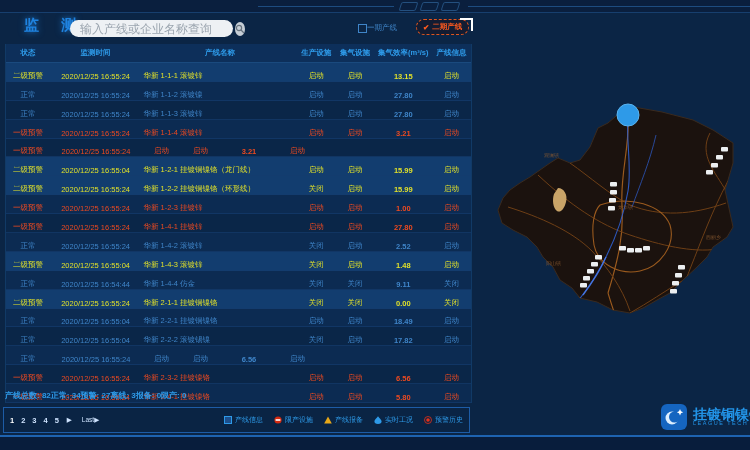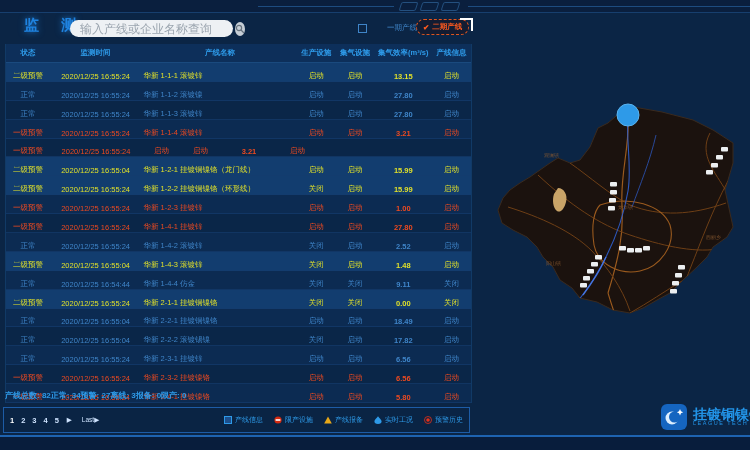--- a/index.html
+++ b/index.html
@@ -15,21 +15,21 @@
   
   .hdr-title{position:absolute;left:24px;top:16px;font-size:15px;font-weight:bold;color:#1f83e0;
              letter-spacing:9px;text-shadow:0 0 6px rgba(31,131,224,.8);}
   .search{position:absolute;left:70px;top:20px;width:163px;height:17px;background:#eef1f4;border-radius:9px;
           display:flex;align-items:center;}
   .search input{flex:1;border:none;background:transparent;outline:none;font-size:12px;color:#5a6670;
                 padding:0 0 0 10px;font-family:"Liberation Sans",sans-serif;}
   .search input::placeholder{color:#9aa4ae;}
   .mag{width:14px;height:14px;border-radius:50%;background:#c6ced6;margin-right:2px;display:flex;align-items:center;justify-content:center;}
 
-  .chk1{position:absolute;left:358px;top:23px;display:flex;align-items:center;gap:20px;color:#3f85c9;font-size:7.5px;cursor:pointer;}
+  .chk1{position:absolute;left:358px;top:23px;display:flex;align-items:center;gap:0;color:#3f85c9;font-size:7.5px;cursor:pointer;}
   .chk1 .box{width:7px;height:7px;border:1px solid #3f85c9;background:transparent;}
   .btn2{position:absolute;left:416px;top:19px;height:14px;padding:0 6px;display:flex;align-items:center;gap:3px;
         border:1px dashed #e0561e;border-radius:8px;color:#ff5a1e;font-size:7.5px;font-weight:bold;background:rgba(40,10,5,.3);cursor:pointer;}
   .bracket{position:absolute;left:460px;top:18px;width:11px;height:11px;border-top:2px solid #fff;border-right:2px solid #fff;}
 
   
   .tbl{position:absolute;left:5px;top:44px;width:465px;border-left:1px solid #113a66;border-right:1px solid #113a66;}
   .th-row{display:flex;height:18px;align-items:center;background:#0d2f5a;border-bottom:1px solid #1a4a7e;
           color:#2e9ae8;font-weight:bold;font-size:7.5px;}
   .tr{display:flex;height:17.9px;align-items:flex-end;font-size:7.5px;border-bottom:1px solid rgba(20,60,110,.7);
@@ -247,21 +247,20 @@
       <span class="td c-time">2020/12/25 16:55:04</span>
       <span class="td c-name">华新 2-2-2 滚镀锡镍</span>
       <span class="td c-prod">关闭</span>
       <span class="td c-gas">启动</span>
       <span class="td c-eff">17.82</span>
       <span class="td c-treat">启动</span>
     </div>
         <div class="tr lv-normal">
       <span class="td c-status">正常</span>
       <span class="td c-time">2020/12/25 16:55:24</span>
-      <span class="td c-name">华新 2-3-1 挂镀锌</span>
       <span class="td c-prod">启动</span>
       <span class="td c-gas">启动</span>
       <span class="td c-eff">6.56</span>
       <span class="td c-treat">启动</span>
     </div>
         <div class="tr lv-warn1">
       <span class="td c-status">一级预警</span>
       <span class="td c-time">2020/12/25 16:55:24</span>
       <span class="td c-name">华新 2-3-2 挂镀镍铬</span>
       <span class="td c-prod">启动</span>

